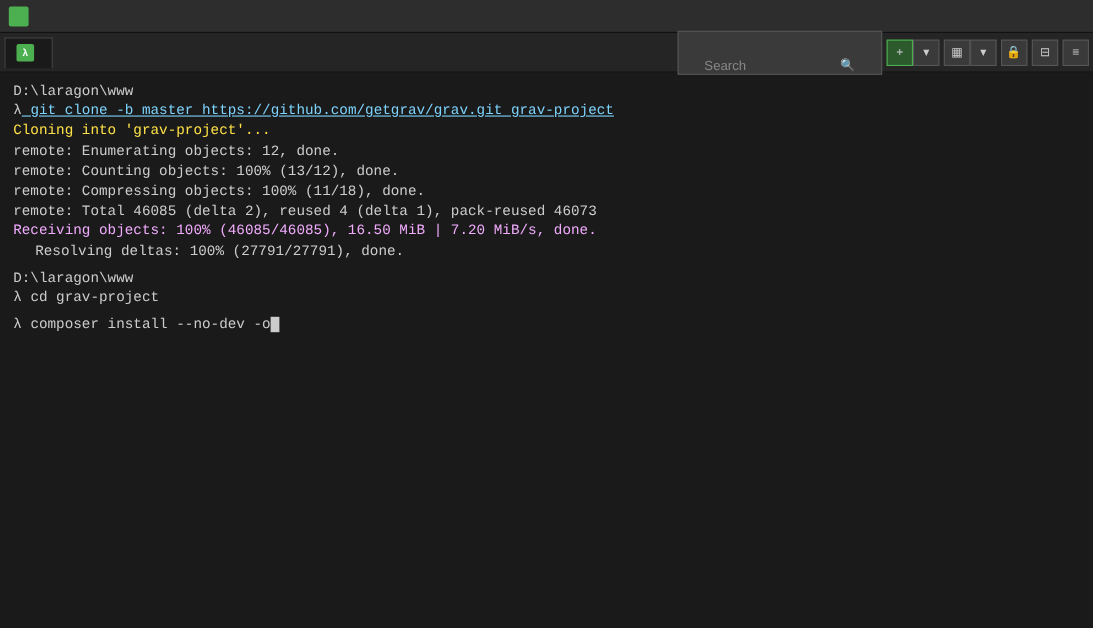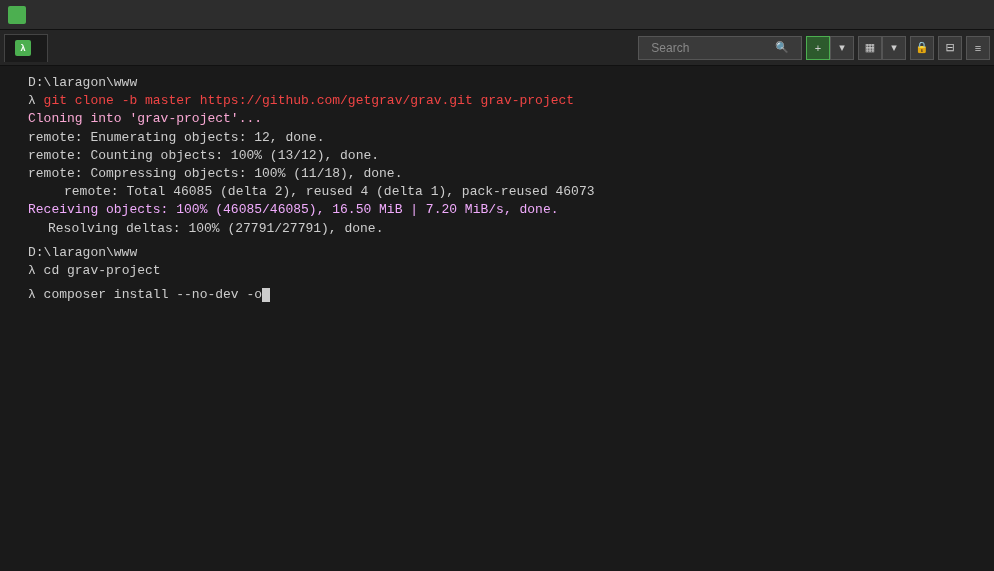--- a/index.html
+++ b/index.html
@@ -97,25 +97,25 @@
       font-weight: bold;
     }
     .tab-spacer { flex: 1; }
     .search-area {
       display: flex;
       align-items: center;
       gap: 4px;
     }
     .search-box {
       display: flex;
-      align-items: center;
+      align-items: flex-end;
       background: #3a3a3a;
       border: 1px solid #555;
-      height: 24px;
-      padding: 0 12px;
+      height: 40px;
+      padding: 0 23px;
       gap: 4px;
     }
     .search-input {
       background: transparent;
       border: none;
       outline: none;
       color: #cccccc;
       font-size: 12px;
       font-family: 'Segoe UI', Arial, sans-serif;
       width: 120px;
@@ -139,21 +139,21 @@
       border-color: #4caf50;
     }
     .toolbar-group {
       display: flex;
       align-items: center;
     }
 
     
     .terminal {
       background: #1a1a1a;
-      padding: 8px 28px;
+      padding: 8px 12px;
       height: calc(571px - 30px - 36px);
       overflow-y: auto;
       color: #cccccc;
       font-size: 13px;
       font-family: 'Consolas', 'Courier New', monospace;
       line-height: 1.4;
     }
     .line { white-space: pre; }
     .cursor {
       display: inline-block;
@@ -202,26 +202,26 @@
       <button class="toolbar-btn">▾</button>
     </div>
     <button class="toolbar-btn">🔒</button>
     <button class="toolbar-btn">⊟</button>
     <button class="toolbar-btn">≡</button>
   </div>
 </div>
 
 <div class="terminal" id="terminal">
     <div class="line" style="color: rgb(204, 204, 204);">D:\laragon\www</div>
-    <div class="line"><span style="color: rgb(204, 204, 204);">λ</span><span style="color: #ef4444;"> git clone -b master https://github.com/getgrav/grav.git grav-project</span></div>
-    <div class="line" style="color: #f9a8d4;">Cloning into 'grav-project'...</div>
+    <div class="line"><span style="color: rgb(204, 204, 204);">λ</span><span style="color: #7dd3fc; text-decoration: underline;"> git clone -b master https://github.com/getgrav/grav.git grav-project</span></div>
+    <div class="line" style="color: #fde047;">Cloning into 'grav-project'...</div>
     <div class="line" style="color: rgb(204, 204, 204);">remote: Enumerating objects: 12, done.</div>
     <div class="line" style="color: rgb(204, 204, 204);">remote: Counting objects: 100% (13/12), done.</div>
     <div class="line" style="color: rgb(204, 204, 204);">remote: Compressing objects: 100% (11/18), done.</div>
-    <div class="line" style="color: rgb(204, 204, 204); margin-left: 36px;">remote: Total 46085 (delta 2), reused 4 (delta 1), pack-reused 46073</div>
+    <div class="line" style="color: rgb(204, 204, 204);">remote: Total 46085 (delta 2), reused 4 (delta 1), pack-reused 46073</div>
     <div class="line" style="color: #f0abfc;">Receiving objects: 100% (46085/46085), 16.50 MiB | 7.20 MiB/s, done.</div>
     <div class="line" style="color: rgb(204, 204, 204); margin-left: 20px;">Resolving deltas: 100% (27791/27791), done.</div>
     <div style="height: 6px;">&nbsp;</div>
     <div class="line" style="color: rgb(204, 204, 204);">D:\laragon\www</div>
     <div class="line"><span style="color: rgb(204, 204, 204);">λ</span><span style="color: rgb(204, 204, 204); margin-top: 20px;"> cd grav-project</span></div>
     <div style="height: 6px;">&nbsp;</div>
     <div class="line"><span style="color: rgb(204, 204, 204);">λ</span><span style="color: rgb(204, 204, 204); text-align: right;"> composer install --no-dev -o</span><span class="cursor"></span></div>
   </div>
 
 </body></html>

